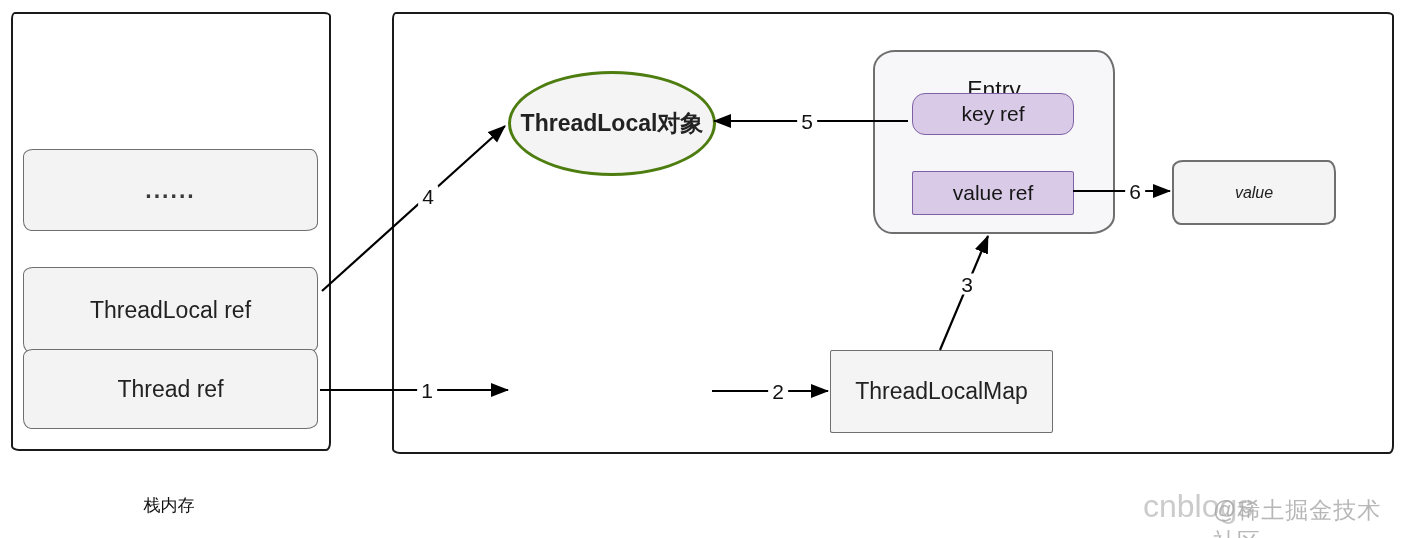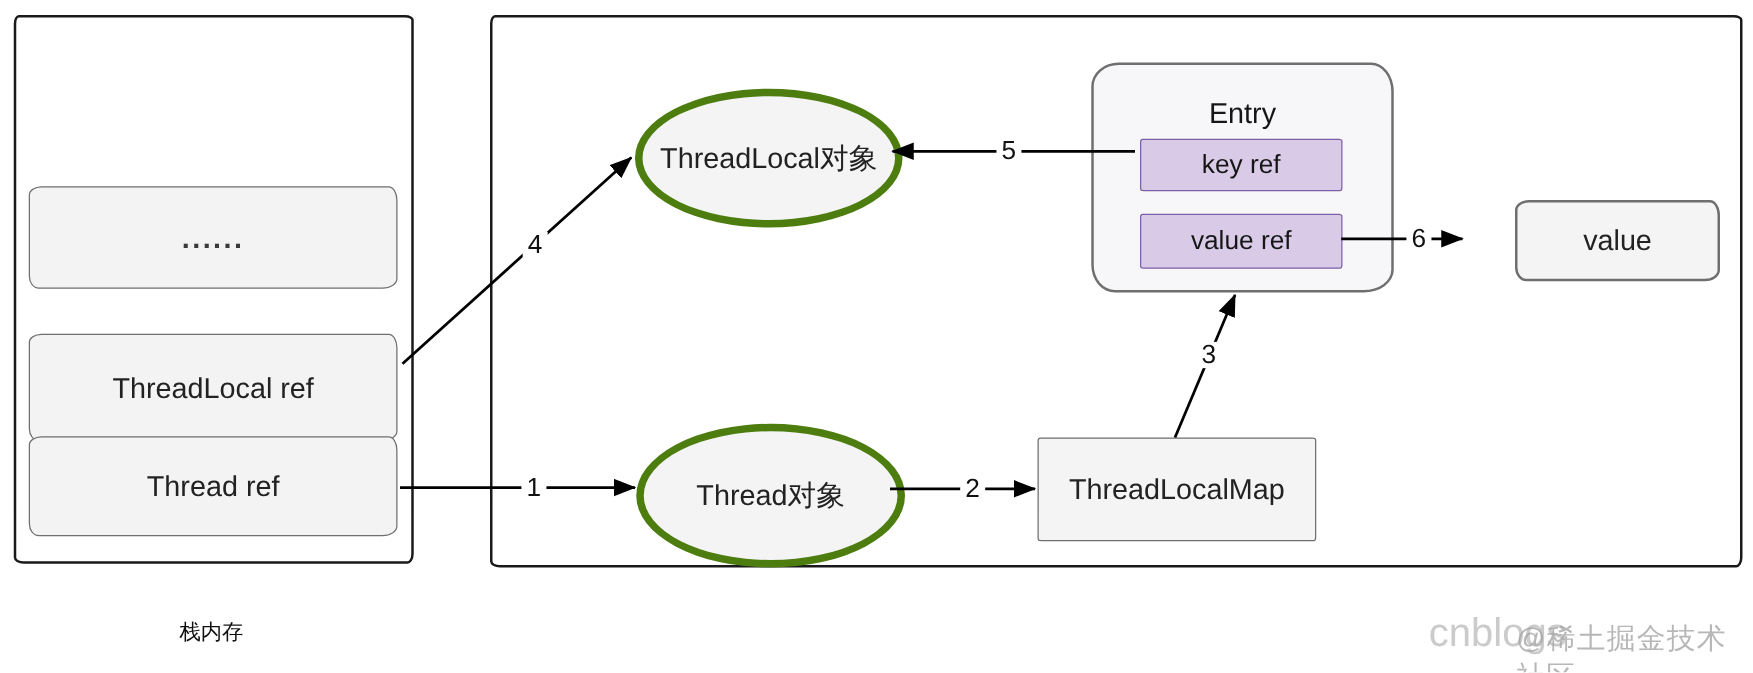--- a/index.html
+++ b/index.html
@@ -15,43 +15,43 @@
   
   .slot{position:absolute;left:23px;width:293px;background:#f3f3f3;
         border:1.8px solid #6f6f6f;display:flex;align-items:center;justify-content:center;
         font-size:23px;color:#222;
         border-radius:10px 7px 12px 8px / 7px 11px 8px 10px;}
   .slot-dots{top:149px;height:80px;font-weight:bold;letter-spacing:2px;color:#3a3a3a;}
   .slot-tlref{top:247px;height:84px;margin-top:20px;}
   .slot-tref{top:349px;height:78px;}
 
   
-  .ellipse{position:absolute;background:#f4f4f4;border:6px solid #4d7c0f;border-radius:50%;
-           display:flex;align-items:center;justify-content:center;font-size:23px;color:#222;}
+  .ellipse{position:absolute;background:#f4f4f4;border:3px solid #4d7c0f;border-radius:50%;
+           display:flex;align-items:center;justify-content:center;font-size:23px;color:#222;font-weight:bold;}
   .el-tl{left:508px;top:71px;width:202px;height:99px;}
   .el-t{left:509px;top:339px;width:203px;height:103px;}
 
   
   .entry{position:absolute;left:873px;top:50px;width:238px;height:180px;background:#f7f6f8;
          border:2px solid #6f6f6f;border-radius:22px 18px 24px 19px / 19px 23px 18px 22px;}
   .entry-title{position:absolute;left:0;top:8px;width:100%;text-align:center;
                font-size:23px;color:#161616;margin-top:17px;}
   .pbox{position:absolute;left:37px;width:160px;background:#d9cbe7;border:1.8px solid #7e61a5;
         display:flex;align-items:center;justify-content:center;font-size:21px;color:#161616;
         border-radius:2px 3px 2px 3px / 3px 2px 3px 2px;}
-  .pbox-key{top:59px;height:40px;}
+  .pbox-key{top:41px;height:40px;border-radius:13px;}
   .pbox-val{top:119px;height:42px;}
 
   
   .rect-node{position:absolute;background:#f4f4f4;border:1.8px solid #6f6f6f;
              display:flex;align-items:center;justify-content:center;font-size:23px;color:#222;}
   .node-map{left:830px;top:350px;width:221px;height:81px;
             border-radius:2px 3px 2px 3px / 3px 2px 3px 2px;justify-content:center;}
-  .node-value{left:1212px;top:160px;width:160px;height:61px;font-size:23px;border-width:2px;
-              border-radius:11px 8px 12px 9px / 8px 12px 9px 11px;}
+  .node-value{left:1172px;top:160px;width:160px;height:61px;font-size:16px;border-width:2px;
+              border-radius:11px 8px 12px 9px / 8px 12px 9px 11px;font-style:italic;}
 
   
   svg.arrows{position:absolute;left:0;top:0;z-index:5;pointer-events:none;}
   .alabel{position:absolute;z-index:6;transform:translate(-50%,-50%);background:#ffffff;
           padding:0 4px;font-size:21px;color:#111;line-height:1;}
 
   
   .caption{position:absolute;font-size:17px;color:#101010;text-align:center;}
   .cap-stack{left:11px;top:494px;width:316px;}
   .cap-heap{left:392px;top:494px;width:998px;}
@@ -74,23 +74,20 @@
     <span>ThreadLocal ref</span>
   </div>
   <div class="slot slot-tref">
     <span>Thread ref</span>
   </div>
 
   <div class="frame frame-heap"></div>
 
   <div class="ellipse el-tl">
     <span>ThreadLocal对象</span>
-  </div>
-  <div class="ellipse el-t">
-    <span>Thread对象</span>
   </div>
 
   <div class="entry">
     <div class="entry-title">Entry</div>
     <div class="pbox pbox-key">
       <span>key ref</span>
     </div>
     <div class="pbox pbox-val">
       <span>value ref</span>
     </div>

